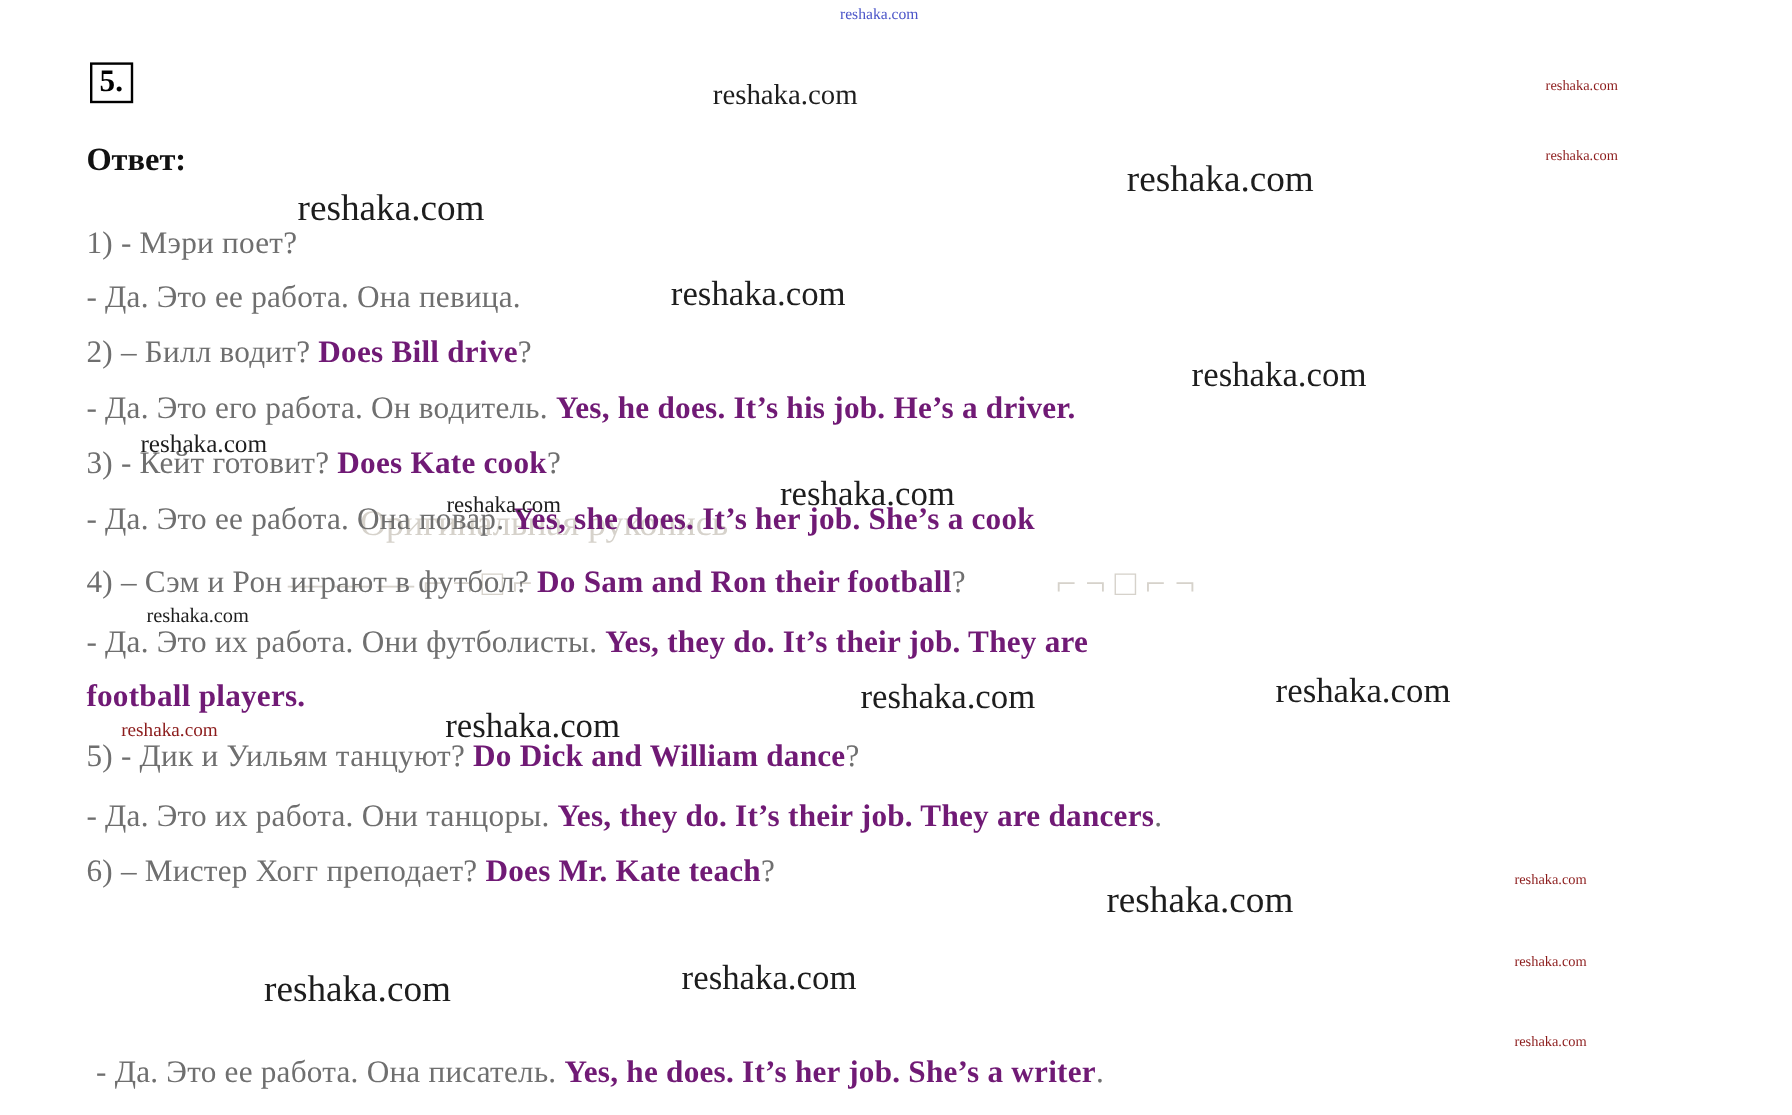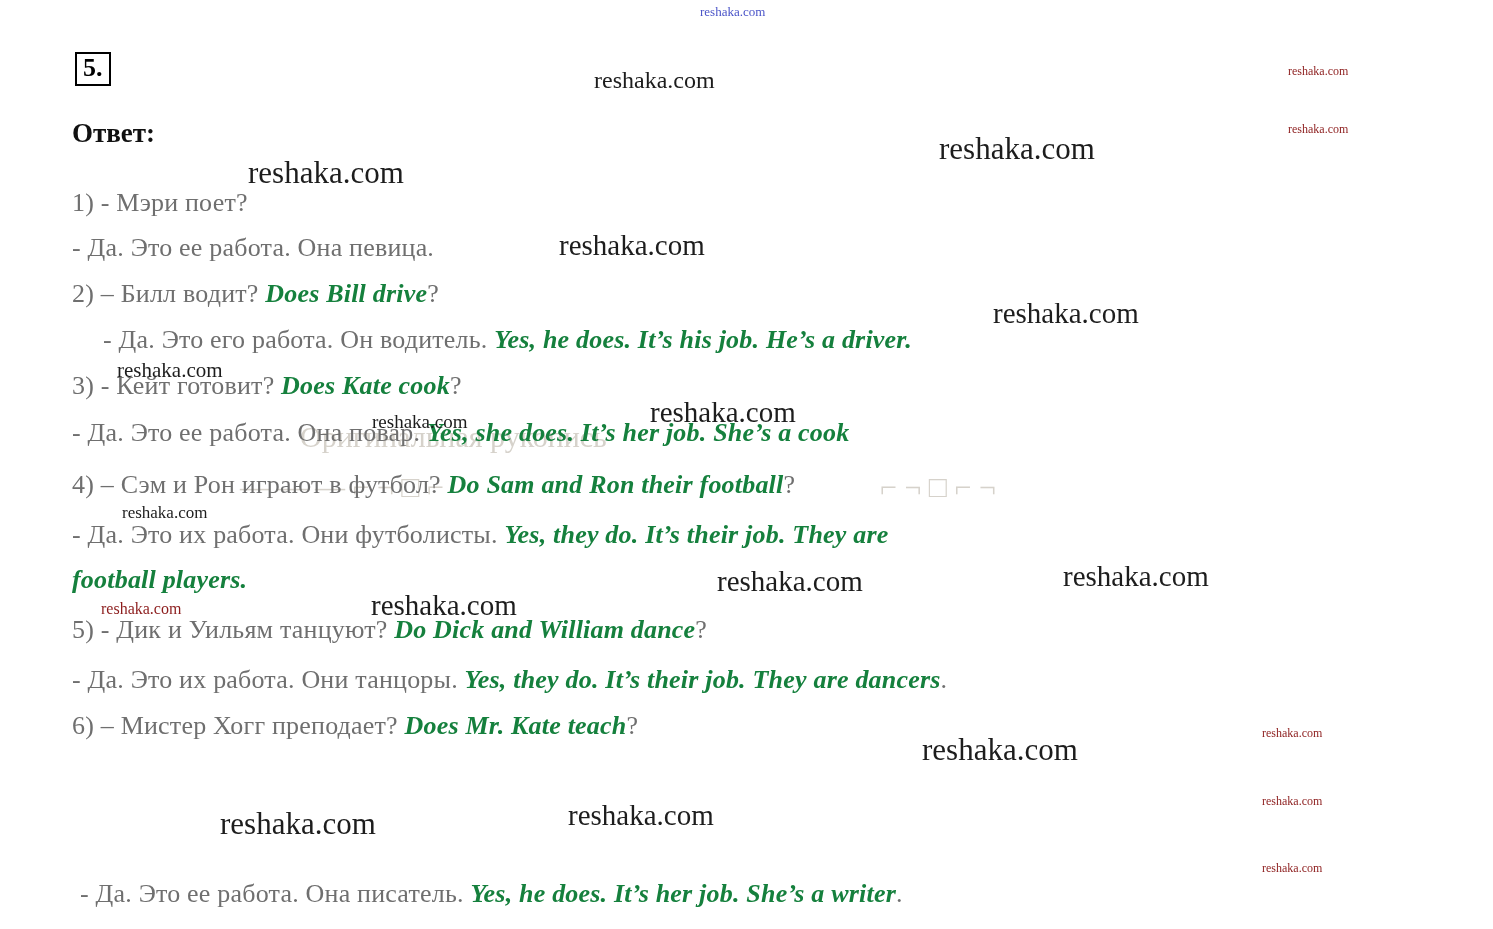--- a/index.html
+++ b/index.html
@@ -53,23 +53,22 @@
     white-space: nowrap;
     font-family: "Liberation Serif", serif;
     font-size: 26px;
     color: #6f6f6f;
     letter-spacing: 0.2px;
   }
   .line .ru {
     color: #6f6f6f;
   }
   .line .en {
-    color: #15803d;
+    color: #701a75;
     font-weight: bold;
-    font-style: italic;
     font-family: "Liberation Serif", serif;
   }
 
   
   .wm {
     position: absolute;
     font-family: "Liberation Serif", serif;
     color: #2b2b2b;
     white-space: nowrap;
     pointer-events: none;
@@ -91,21 +90,21 @@
 <div id="answer-label">Ответ:</div>
 
 <div class="ghost" style="left:300px; top:420px; font-size:30px;">Оригинальная рукопись</div>
 <div class="ghost" style="left:240px; top:470px; font-size:30px;">— — —  ⌐  ¬  □ ⌐</div>
 <div class="ghost" style="left:880px; top:470px; font-size:30px;">⌐ ¬  □  ⌐  ¬</div>
 
 <div id="lines">
     <div class="line" style="left: 72px; top: 188px;"><span class="ru">1) - Мэри поет?</span></div>
     <div class="line" style="left: 72px; top: 233px;"><span class="ru">- Да. Это ее работа. Она певица.</span></div>
     <div class="line" style="left: 72px; top: 279px;"><span class="ru">2) – Билл водит?</span> <span class="en">Does Bill drive</span><span class="ru">?</span></div>
-    <div class="line" style="left: 72px; top: 325px; margin-left: 31px;"><span class="ru">- Да. Это его работа. Он водитель.</span> <span class="en">Yes, he does. It’s his job. He’s a driver.</span></div>
+    <div class="line" style="left: 72px; top: 325px;"><span class="ru">- Да. Это его работа. Он водитель.</span> <span class="en">Yes, he does. It’s his job. He’s a driver.</span></div>
     <div class="line" style="left: 72px; top: 371px;"><span class="ru">3) - Кейт готовит?</span> <span class="en">Does Kate cook</span><span class="ru">?</span></div>
     <div class="line" style="left: 72px; top: 418px;"><span class="ru">- Да. Это ее работа. Она повар.</span> <span class="en">Yes, she does. It’s her job. She’s a cook</span></div>
     <div class="line" style="left: 72px; top: 470px;"><span class="ru">4) – Сэм и Рон играют в футбол?</span> <span class="en">Do Sam and Ron their football</span><span class="ru">?</span></div>
     <div class="line" style="left: 72px; top: 520px;"><span class="ru">- Да. Это их работа. Они футболисты.</span> <span class="en">Yes, they do. It’s their job. They are</span></div>
     <div class="line" style="left: 72px; top: 565px;"><span class="en">football players.</span></div>
     <div class="line" style="left: 72px; top: 615px;"><span class="ru">5) - Дик и Уильям танцуют?</span> <span class="en">Do Dick and William dance</span><span class="ru">?</span></div>
     <div class="line" style="left: 72px; top: 665px;"><span class="ru">- Да. Это их работа. Они танцоры.</span> <span class="en">Yes, they do. It’s their job. They are dancers</span><span class="ru">.</span></div>
     <div class="line" style="left: 72px; top: 711px;"><span class="ru">6) – Мистер Хогг преподает?</span> <span class="en">Does Mr. Kate teach</span><span class="ru">?</span></div>
     <div class="line" style="left: 80px; top: 879px;"><span class="ru">- Да. Это ее работа. Она писатель.</span> <span class="en">Yes, he does. It’s her job. She’s a writer</span><span class="ru">.</span></div>
   </div>

